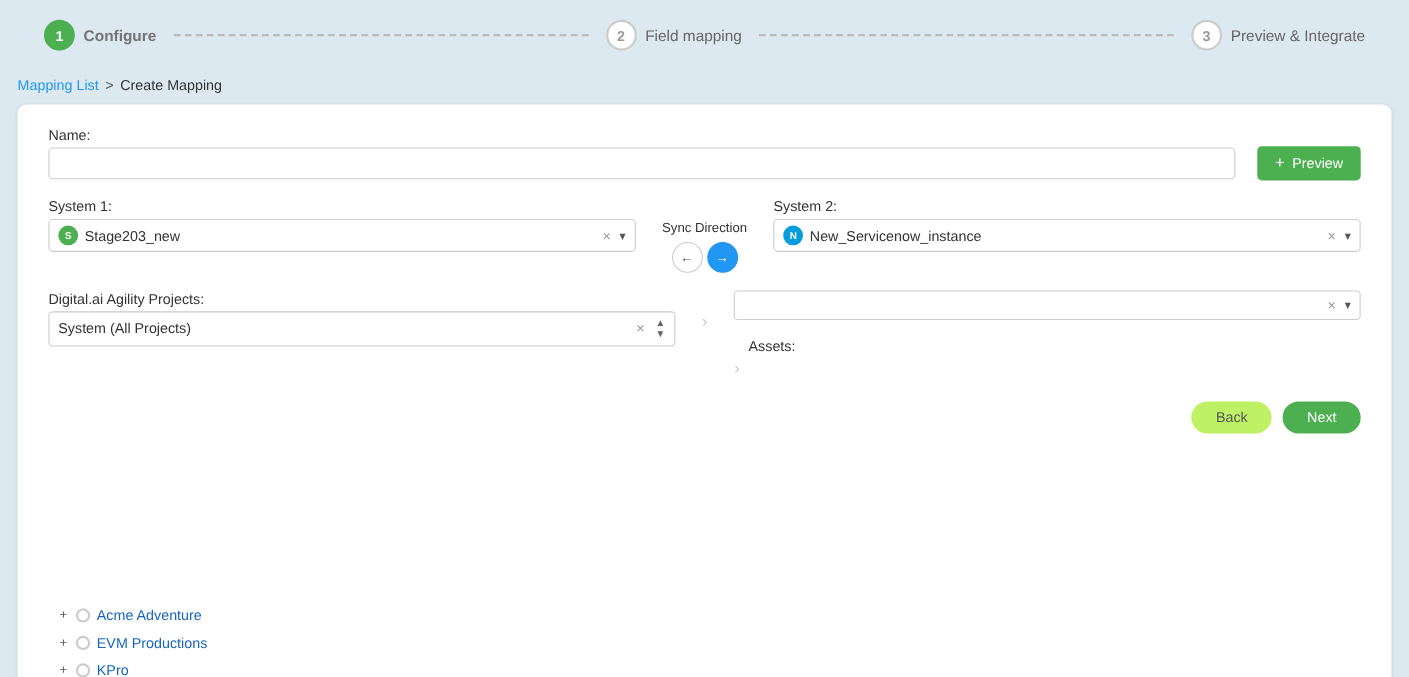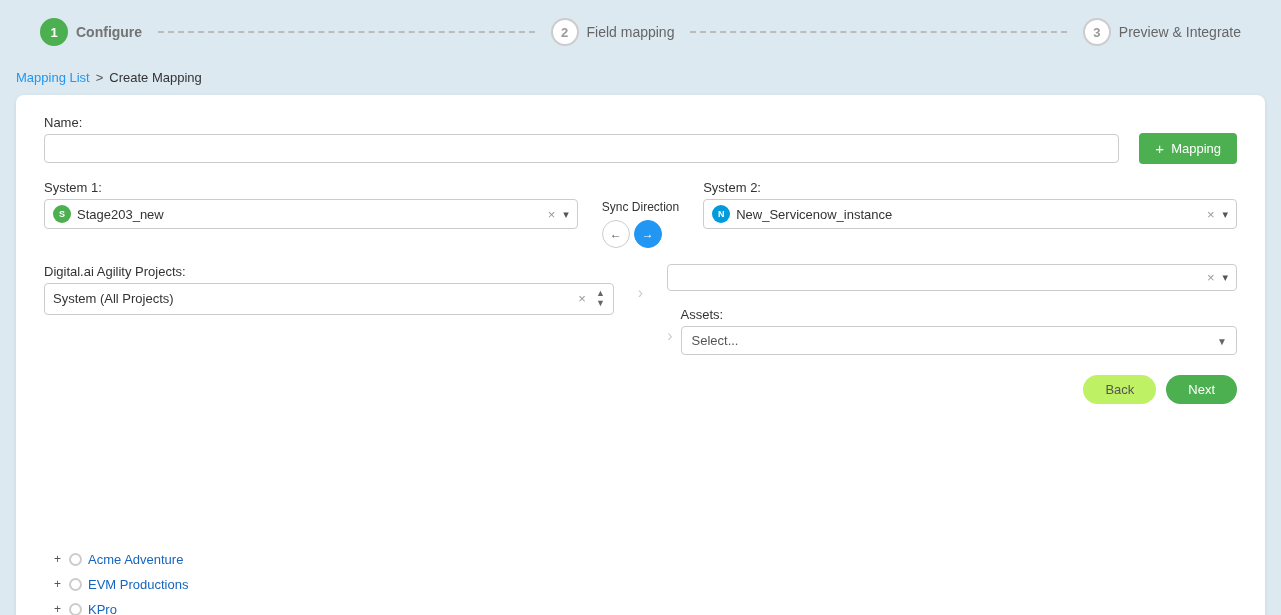--- a/index.html
+++ b/index.html
@@ -128,20 +128,21 @@
     .systems-row {
       display: flex;
       align-items: flex-start;
       gap: 0;
       margin-top: 16px;
     }
     .system-block { flex: 1; }
     .sync-block {
       display: flex;
       flex-direction: column;
+      align-items: center;
       justify-content: center;
       padding: 0 24px;
       padding-top: 20px;
     }
     .sync-label {
       font-size: 12px;
       color: #333;
       margin-bottom: 6px;
       font-weight: 500;
     }
@@ -392,21 +393,21 @@
 
 <div class="main-card">
 
   <div class="name-row">
     <div class="name-section">
       <div class="field-label">Name:</div>
       <input class="name-input" type="text" style="">
     </div>
     <button class="create-btn">
       <span class="plus-sign">+</span>
-      <span>Mapping</span>
+      <span>Preview</span>
     </button>
   </div>
 
   <div class="systems-row">
 
     <div class="system-block">
       <div class="field-label">System 1:</div>
       <div class="select-wrapper">
         <div class="system-icon">S</div>
         <select>
@@ -484,25 +485,20 @@
       </div>
 
       <div style="margin-top:16px;">
 
         <div style="display:flex; align-items:flex-start; gap:0;">
           <div style="display:flex; align-items:center; padding-top:20px; margin-right:8px;">
             <span style="color:#ccc; font-size:16px;">›</span>
           </div>
           <div style="flex:1;">
             <div class="field-label">Assets:</div>
-            <div class="assets-wrapper">
-              <select class="assets-select">
-                <option value="">Select...</option>
-              </select>
-            </div>
           </div>
         </div>
       </div>
 
       <div class="action-row">
         <button class="back-btn">Back</button>
         <button class="next-btn">Next</button>
       </div>
     </div>
   </div>

